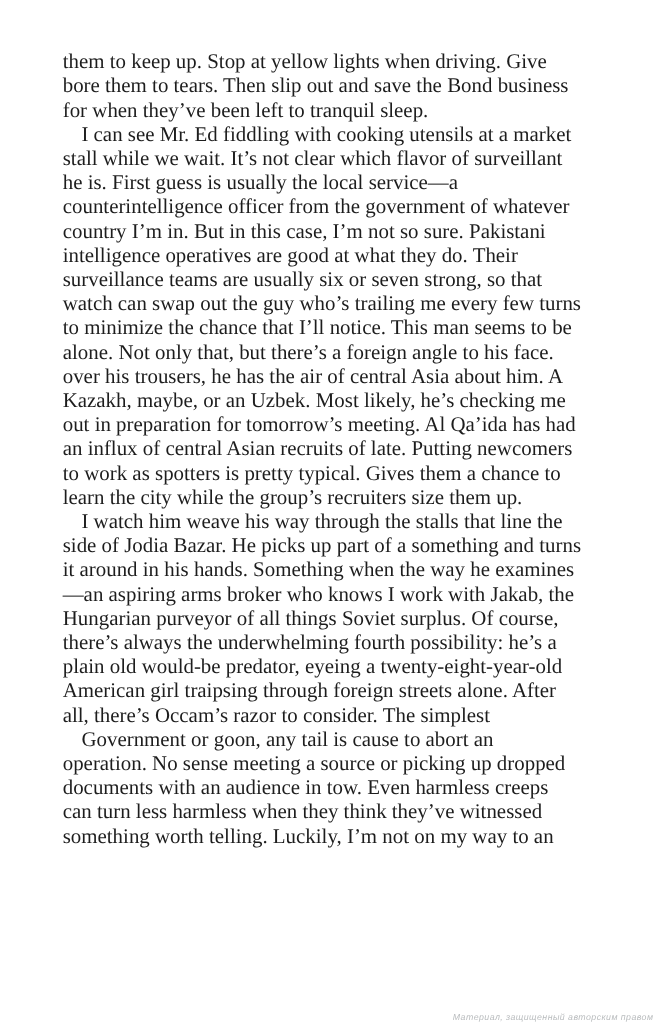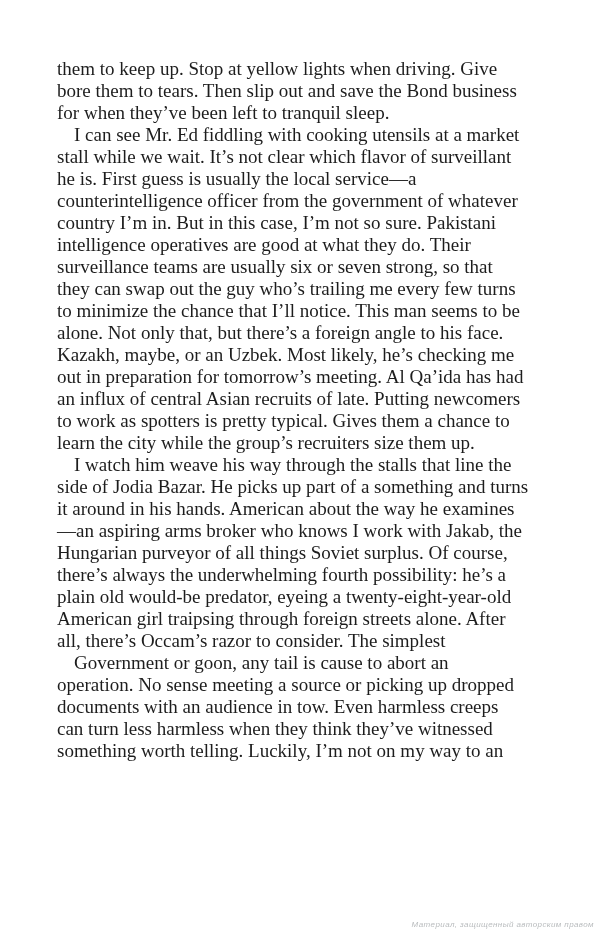--- a/index.html
+++ b/index.html
@@ -10,21 +10,21 @@
   .page {
     position: relative;
     width: 600px;
     height: 937px;
     background: #ffffff;
     overflow: hidden;
   }
   .text-block {
     position: absolute;
     left: 57px;
-    top: 58px;
+    top: 46px;
     width: 505px;
     font-family: "Liberation Serif", "DejaVu Serif", serif;
     font-size: 19px;
     line-height: 22px;
     color: #1d1d1d;
     text-rendering: optimizeLegibility;
   }
   .line {
     white-space: pre;
     height: 22px;
@@ -52,32 +52,33 @@
     <div class="line">bore them to tears. Then slip out and save the Bond business</div>
     <div class="line">for when they’ve been left to tranquil sleep.</div>
 
     <div class="line indent">I can see Mr. Ed fiddling with cooking utensils at a market</div>
     <div class="line">stall while we wait. It’s not clear which flavor of surveillant</div>
     <div class="line">he is. First guess is usually the local service—a</div>
     <div class="line">counterintelligence officer from the government of whatever</div>
     <div class="line">country I’m in. But in this case, I’m not so sure. Pakistani</div>
     <div class="line">intelligence operatives are good at what they do. Their</div>
     <div class="line">surveillance teams are usually six or seven strong, so that</div>
-    <div class="line">they can swap out the guy who’s trailing me every few turns</div>
+    <div class="line">watch can swap out the guy who’s trailing me every few turns</div>
     <div class="line">to minimize the chance that I’ll notice. This man seems to be</div>
     <div class="line">alone. Not only that, but there’s a foreign angle to his face.</div>
+    <div class="line">over his trousers, he has the air of central Asia about him. A</div>
     <div class="line">Kazakh, maybe, or an Uzbek. Most likely, he’s checking me</div>
     <div class="line">out in preparation for tomorrow’s meeting. Al Qa’ida has had</div>
     <div class="line">an influx of central Asian recruits of late. Putting newcomers</div>
     <div class="line">to work as spotters is pretty typical. Gives them a chance to</div>
     <div class="line">learn the city while the group’s recruiters size them up.</div>
 
     <div class="line indent">I watch him weave his way through the stalls that line the</div>
     <div class="line">side of Jodia Bazar. He picks up part of a something and turns</div>
-    <div class="line">it around in his hands. American about the way he examines</div>
+    <div class="line">it around in his hands. Something when the way he examines</div>
     <div class="line">—an aspiring arms broker who knows I work with Jakab, the</div>
     <div class="line">Hungarian purveyor of all things Soviet surplus. Of course,</div>
     <div class="line">there’s always the underwhelming fourth possibility: he’s a</div>
     <div class="line">plain old would-be predator, eyeing a twenty-eight-year-old</div>
     <div class="line">American girl traipsing through foreign streets alone. After</div>
     <div class="line">all, there’s Occam’s razor to consider. The simplest</div>
 
     <div class="line indent">Government or goon, any tail is cause to abort an</div>
     <div class="line">operation. No sense meeting a source or picking up dropped</div>
     <div class="line">documents with an audience in tow. Even harmless creeps</div>

